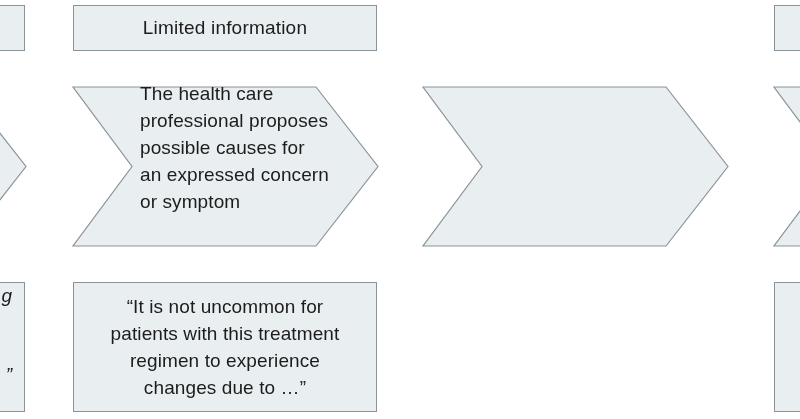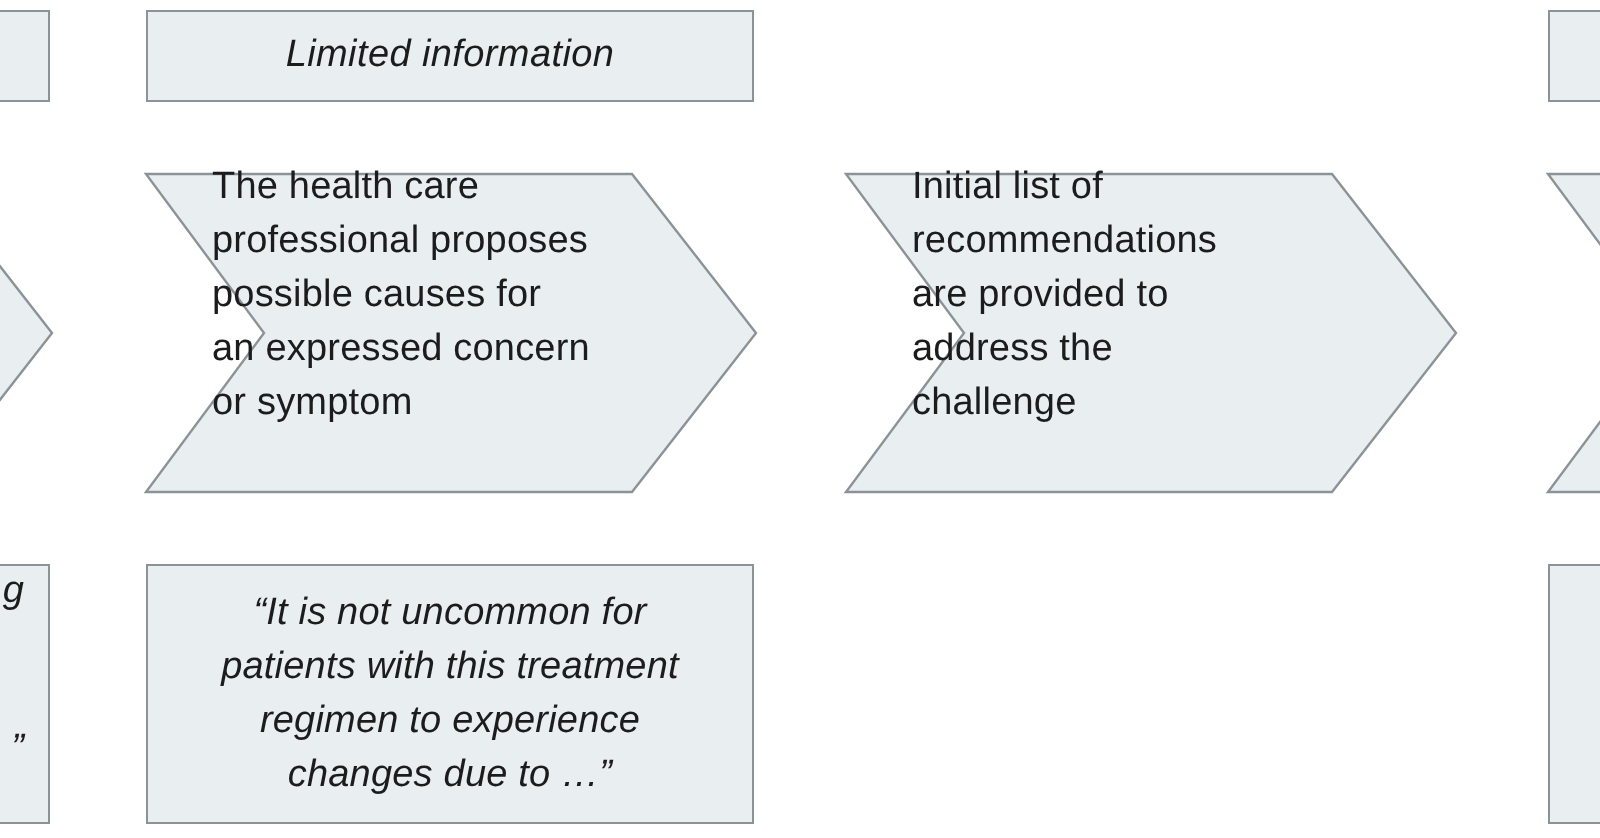--- a/index.html
+++ b/index.html
@@ -31,46 +31,45 @@
     width: 304px;
     height: 46px;
     box-sizing: border-box;
     background: var(--shape-fill);
     border: 1.2px solid var(--shape-border);
     display: flex;
     align-items: center;
     justify-content: center;
     font-size: 19px;
     letter-spacing: 0.2px;
-    font-style: italic;
   }
   .chevron-svg {
     position: absolute;
     top: 87px;
     left: 0;
     width: 305px;
     height: 159px;
     overflow: visible;
   }
   .chevron-svg polygon {
     fill: var(--shape-fill);
     stroke: var(--shape-border);
     stroke-width: 1.2;
   }
   .chevron-label {
     position: absolute;
     top: 87px;
-    left: 15px;
+    left: 0;
     width: 305px;
     height: 121px;
     box-sizing: border-box;
     padding-left: 18px;
     display: flex;
     align-items: center;
-    justify-content: flex-start;
+    justify-content: center;
   }
   .chevron-label > div {
     font-size: 19px;
     line-height: 27px;
     text-align: left;
     white-space: pre-line;
     letter-spacing: 0.1px;
   }
   .quote-box {
     position: absolute;
@@ -81,21 +80,20 @@
     box-sizing: border-box;
     background: var(--shape-fill);
     border: 1.2px solid var(--shape-border);
     display: flex;
     align-items: center;
     justify-content: center;
   }
   .quote-box > div {
     font-size: 19px;
     line-height: 27px;
-    font-style: italic;
     text-align: center;
     white-space: pre-line;
     letter-spacing: 0.1px;
   }
   .frag {
     position: absolute;
     font-size: 19px;
     font-style: italic;
   }
   .frag-1 { top: 2px;  right: 12px; }
@@ -138,27 +136,20 @@
 patients with this treatment
 regimen to experience
 changes due to …”</div>
     </div>
   </div>
 
   <div class="column" style="left:423px">
     <svg class="chevron-svg" viewBox="0 0 305 159">
       <polygon points="0,0 243,0 305,79.5 243,159 0,159 59,79.5"></polygon>
     </svg>
-    <div class="chevron-label">
-      <div>Initial list of
-recommendations
-are provided to
-address the
-challenge</div>
-    </div>
   </div>
 
   <div class="column" style="left:774px">
     <div class="header-box">
       <span></span>
     </div>
     <svg class="chevron-svg" viewBox="0 0 305 159">
       <polygon points="0,0 243,0 305,79.5 243,159 0,159 59,79.5"></polygon>
     </svg>
     <div class="quote-box"></div>

